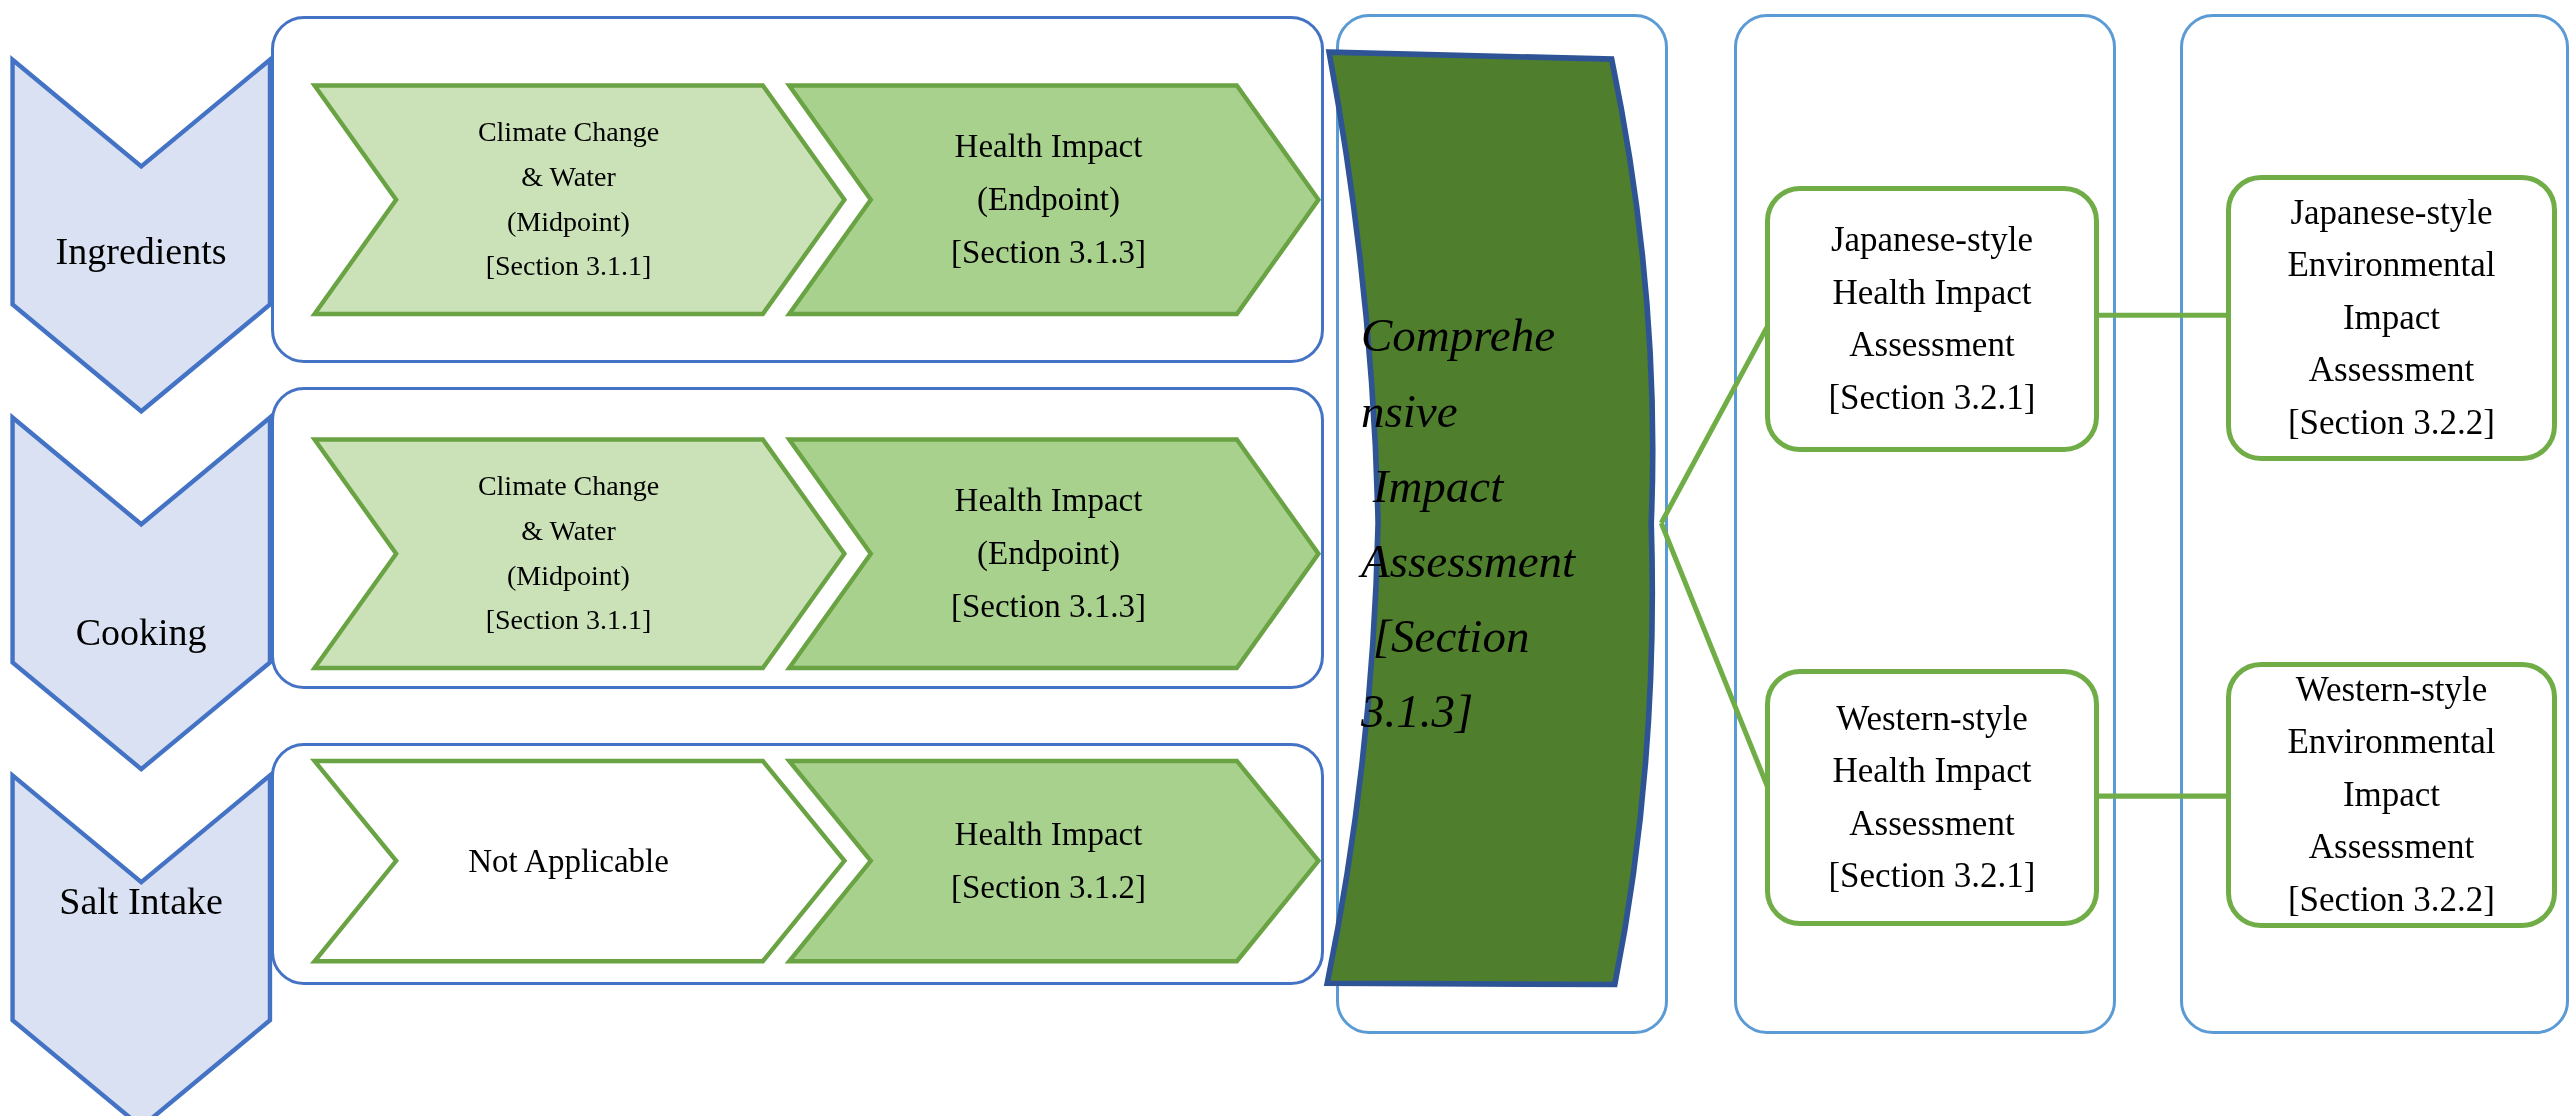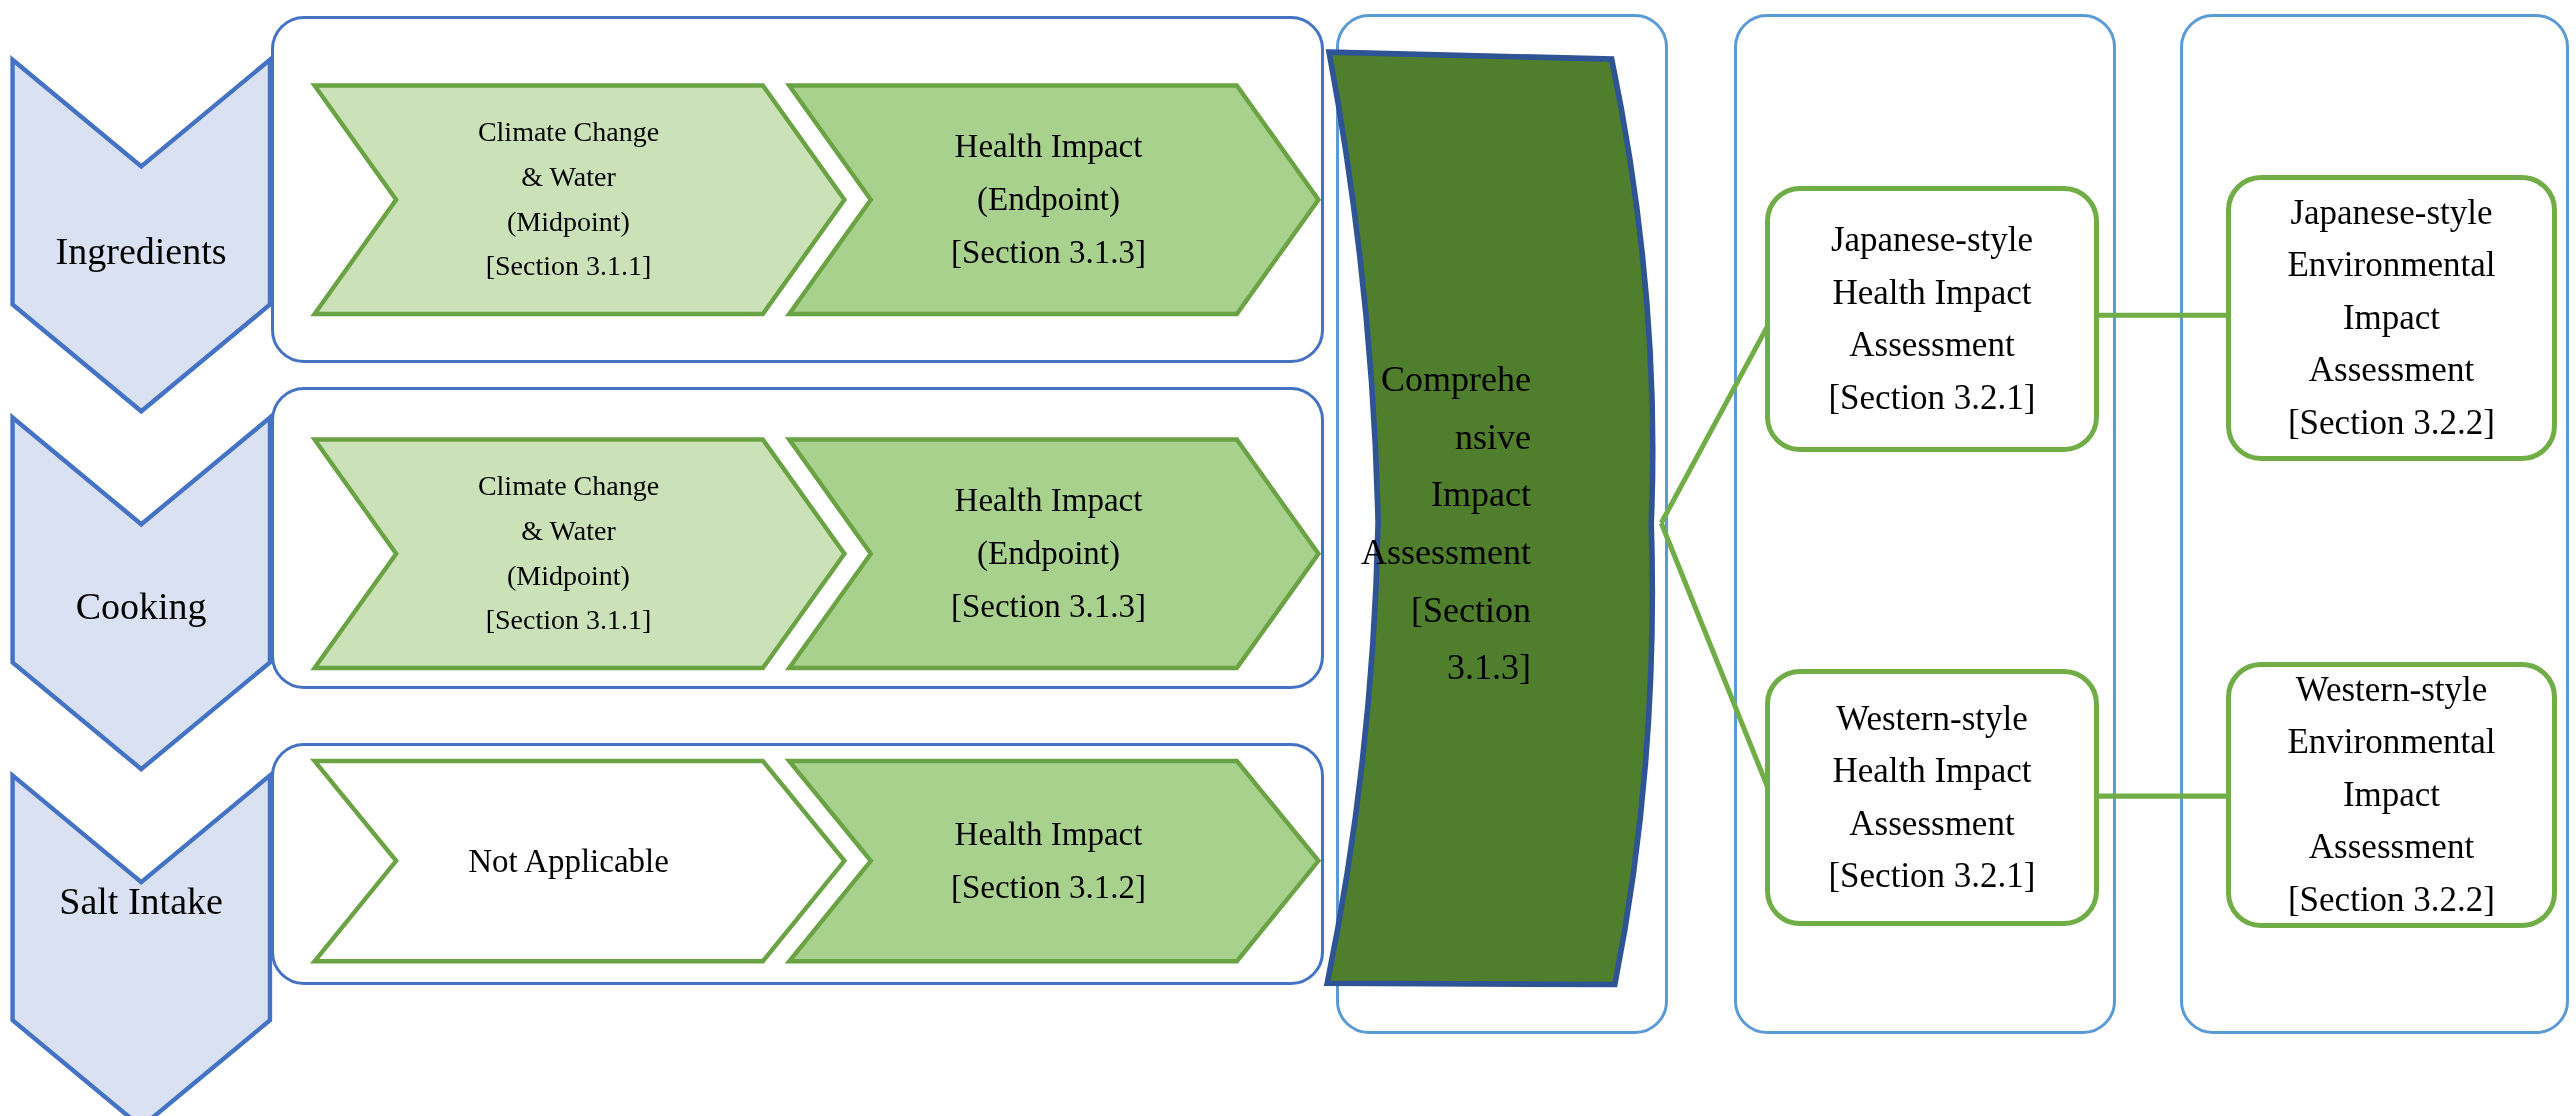--- a/index.html
+++ b/index.html
@@ -66,34 +66,35 @@
     display: flex;
     align-items: center;
     justify-content: center;
     text-align: center;
     white-space: pre-wrap;
     z-index: 4;
     line-height: 1.55;
   }
   .stage-lbl { font-size: 38px; left: 12.6px; width: 257px; height: 289px; }
   .stage-lbl.s1 { top: 107px; text-align: right; }
-  .stage-lbl.s2 { top: 462px; }
+  .stage-lbl.s2 { top: 488px; }
   .stage-lbl.s3 { top: 757px; }
   .arrow-lbl.small { font-size: 28px; line-height: 1.6; text-align: center; }
   .arrow-lbl.big   { font-size: 33px; line-height: 1.6; }
   .mid-col  { left: 352px;  width: 433px; }
   .end-col  { left: 829px; width: 439px; }
   .arrow-lbl.row1 { top: 85px;  height: 229px; }
   .arrow-lbl.row2 { top: 439px;  height: 229px; }
   .arrow-lbl.row3 { top: 761px; height: 200px; }
   .comp-lbl {
     left: 1361px; top: 348px; width: 279px; height: 352px;
-    font-size: 36px; line-height: 1.6;
+    font-size: 47px; line-height: 1.6;
     justify-content: flex-start;
-    text-align: right;
+    text-align: left;
+    font-style: italic;
   }
   .box-lbl { font-size: 35px; line-height: 1.5; }
   .box-lbl.jp-health { left: 1765px; top: 186px;  width: 334px; height: 266px; }
   .box-lbl.w-health  { left: 1765px; top: 669px; width: 334px; height: 257px; }
   .box-lbl.jp-env    { left: 2226px; top: 175px;  width: 331px; height: 286px; }
   .box-lbl.w-env     { left: 2226px; top: 662px; width: 331px; height: 266px; }
 </style>
 </head>
 <body>
 

